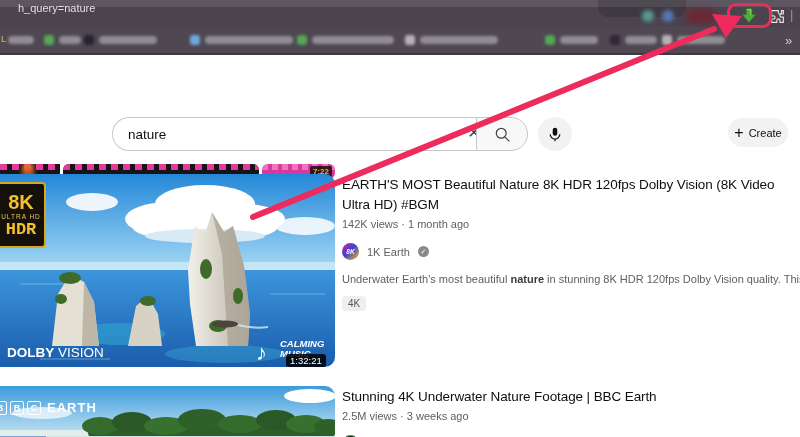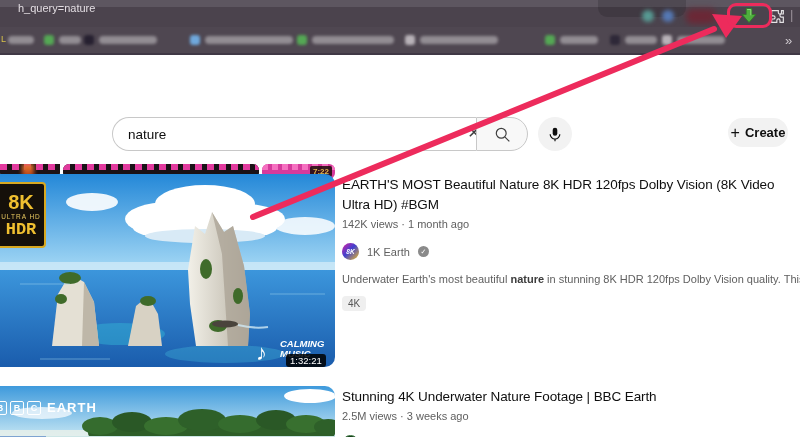--- a/index.html
+++ b/index.html
@@ -40,21 +40,21 @@
   .search-btn { position:absolute; left:476px; top:61px; width:52px; height:34px;
     background:#f8f8f8; border:1px solid #c8c8c8; border-radius:0 17px 17px 0;
     display:flex; align-items:center; justify-content:center; cursor:pointer; }
   .mic-btn { position:absolute; left:538px; top:61px; width:34px; height:34px; border:none;
     border-radius:50%; background:#f2f2f2; display:flex; align-items:center;
     justify-content:center; cursor:pointer; }
   .create-btn { position:absolute; left:728px; top:62px; width:60px; height:29px; border:none;
     border-radius:15px; background:#f2f2f2; color:#0f0f0f; display:flex; align-items:center;
     justify-content:center; gap:5px; cursor:pointer; }
   .create-plus { font-size:16px; font-weight:400; line-height:1; }
-  .create-label { font-size:13px; font-weight:700; }
+  .create-label { font-size:11px; font-weight:400; }
 
   
   .strip-seg { position:absolute; top:108px; height:15px; overflow:hidden; }
   .seg1 { left:0; width:60px; background:#1d1315; border-radius:0 0 6px 6px; }
   .seg1 .flame { position:absolute; left:22px; top:0; width:12px; height:15px;
     background:linear-gradient(#f08030,#a03010); filter:blur(2px); }
   .seg2 { left:63px; width:196px; background:#1a1216; border-radius:6px; }
   .seg3 { left:262px; width:73px; background:#d63a9c; border-radius:6px; }
   .zigzag { position:absolute; left:0; top:0; width:100%; height:6px;
     background:repeating-linear-gradient(90deg,#e23a9e 0 7px, transparent 7px 12px); }
@@ -258,20 +258,24 @@
         <line x1="20" y1="110" x2="70" y2="110"></line>
         <line x1="270" y1="120" x2="325" y2="120"></line>
         <line x1="40" y1="185" x2="110" y2="185"></line>
       </g>
     </svg>
     <div class="res-badge">
       <span class="res-8k">8K</span>
       <span class="res-sub">ULTRA HD</span>
       <span class="res-hdr">HDR</span>
     </div>
+    <div class="dolby">
+      <b>DOLBY</b>
+      <span>VISION</span>
+    </div>
     <span class="music-note">♪</span>
     <div class="music-lines">
       <div>CALMING</div>
       <div>MUSIC</div>
     </div>
     <span class="duration-chip">1:32:21</span>
   </div>
 
   <div class="col col1">
     <div class="vid-title">EARTH'S MOST Beautiful Nature 8K HDR 120fps Dolby Vision (8K Video Ultra HD) #BGM</div>

